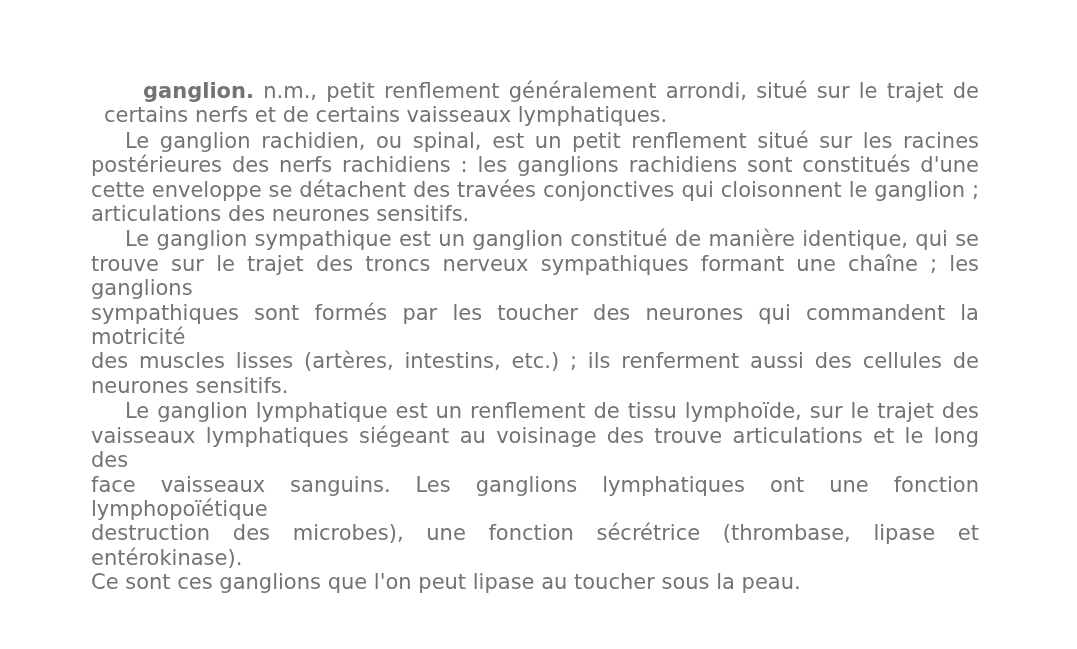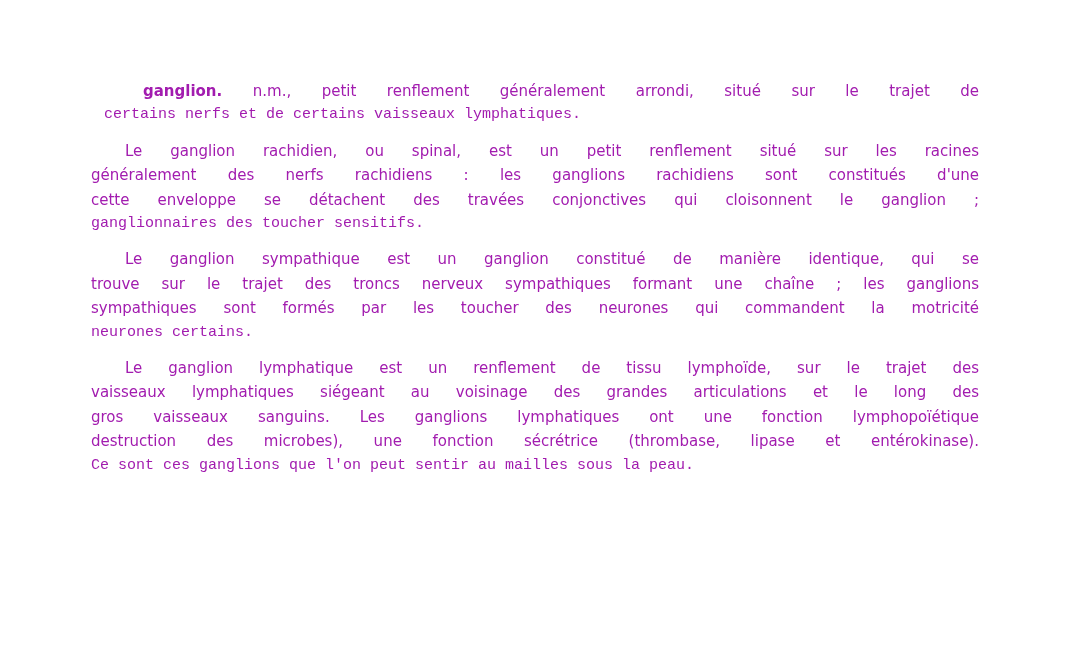--- a/index.html
+++ b/index.html
@@ -12,82 +12,82 @@
     height: 649px;
     background: #ffffff;
     overflow: hidden;
   }
   .page {
     position: absolute;
     left: 91px;
     top: 79px;
     width: 888px;
     font-family: "DejaVu Sans", sans-serif;
-    font-size: 15px;
+    font-size: 21px;
     line-height: 24.4px;
-    color: #a21caf;
+    color: #737373;
     -webkit-font-smoothing: antialiased;
   }
   .para {
     margin: 0;
     padding: 0;
   }
   .para + .para {
-    margin-top: 11px;
+    margin-top: 1px;
   }
   
   .para-entry {
     margin-left: 13px;
     width: 875px;
   }
   .line {
     text-align: justify;
     text-align-last: justify;
   }
   .line.first-entry {
     padding-left: 39px;
   }
   .body-para .line.first {
     padding-left: 34px;
   }
   .line.last {
     text-align-last: left;
-    font-family: Liberation Mono, monospace;
   }
   .headword {
     font-weight: bold;
   }
 </style>
 </head>
 <body>
 
 <div class="canvas">
   <div class="page">
 
     <div class="para para-entry">
       <div class="line first-entry"><span class="headword">ganglion.</span> <span>n.m., petit renflement généralement arrondi, situé sur le trajet de</span></div>
       <div class="line last">certains nerfs et de certains vaisseaux lymphatiques.</div>
     </div>
 
     <div class="para body-para">
       <div class="line first">Le ganglion rachidien, ou spinal, est un petit renflement situé sur les racines</div>
-      <div class="line">généralement des nerfs rachidiens : les ganglions rachidiens sont constitués d'une</div>
+      <div class="line">postérieures des nerfs rachidiens : les ganglions rachidiens sont constitués d'une</div>
       <div class="line">cette enveloppe se détachent des travées conjonctives qui cloisonnent le ganglion ;</div>
-      <div class="line last">ganglionnaires des toucher sensitifs.</div>
+      <div class="line last">articulations des neurones sensitifs.</div>
     </div>
 
     <div class="para body-para">
       <div class="line first">Le ganglion sympathique est un ganglion constitué de manière identique, qui se</div>
       <div class="line">trouve sur le trajet des troncs nerveux sympathiques formant une chaîne ; les ganglions</div>
       <div class="line">sympathiques sont formés par les toucher des neurones qui commandent la motricité</div>
-      <div class="line last">neurones certains.</div>
+      <div class="line">des muscles lisses (artères, intestins, etc.) ; ils renferment aussi des cellules de</div>
+      <div class="line last">neurones sensitifs.</div>
     </div>
 
     <div class="para body-para">
       <div class="line first">Le ganglion lymphatique est un renflement de tissu lymphoïde, sur le trajet des</div>
-      <div class="line">vaisseaux lymphatiques siégeant au voisinage des grandes articulations et le long des</div>
-      <div class="line">gros vaisseaux sanguins. Les ganglions lymphatiques ont une fonction lymphopoïétique</div>
+      <div class="line">vaisseaux lymphatiques siégeant au voisinage des trouve articulations et le long des</div>
+      <div class="line">face vaisseaux sanguins. Les ganglions lymphatiques ont une fonction lymphopoïétique</div>
       <div class="line">destruction des microbes), une fonction sécrétrice (thrombase, lipase et entérokinase).</div>
-      <div class="line last">Ce sont ces ganglions que l'on peut sentir au mailles sous la peau.</div>
+      <div class="line last">Ce sont ces ganglions que l'on peut lipase au toucher sous la peau.</div>
     </div>
 
   </div>
 </div>
 
 </body></html>

